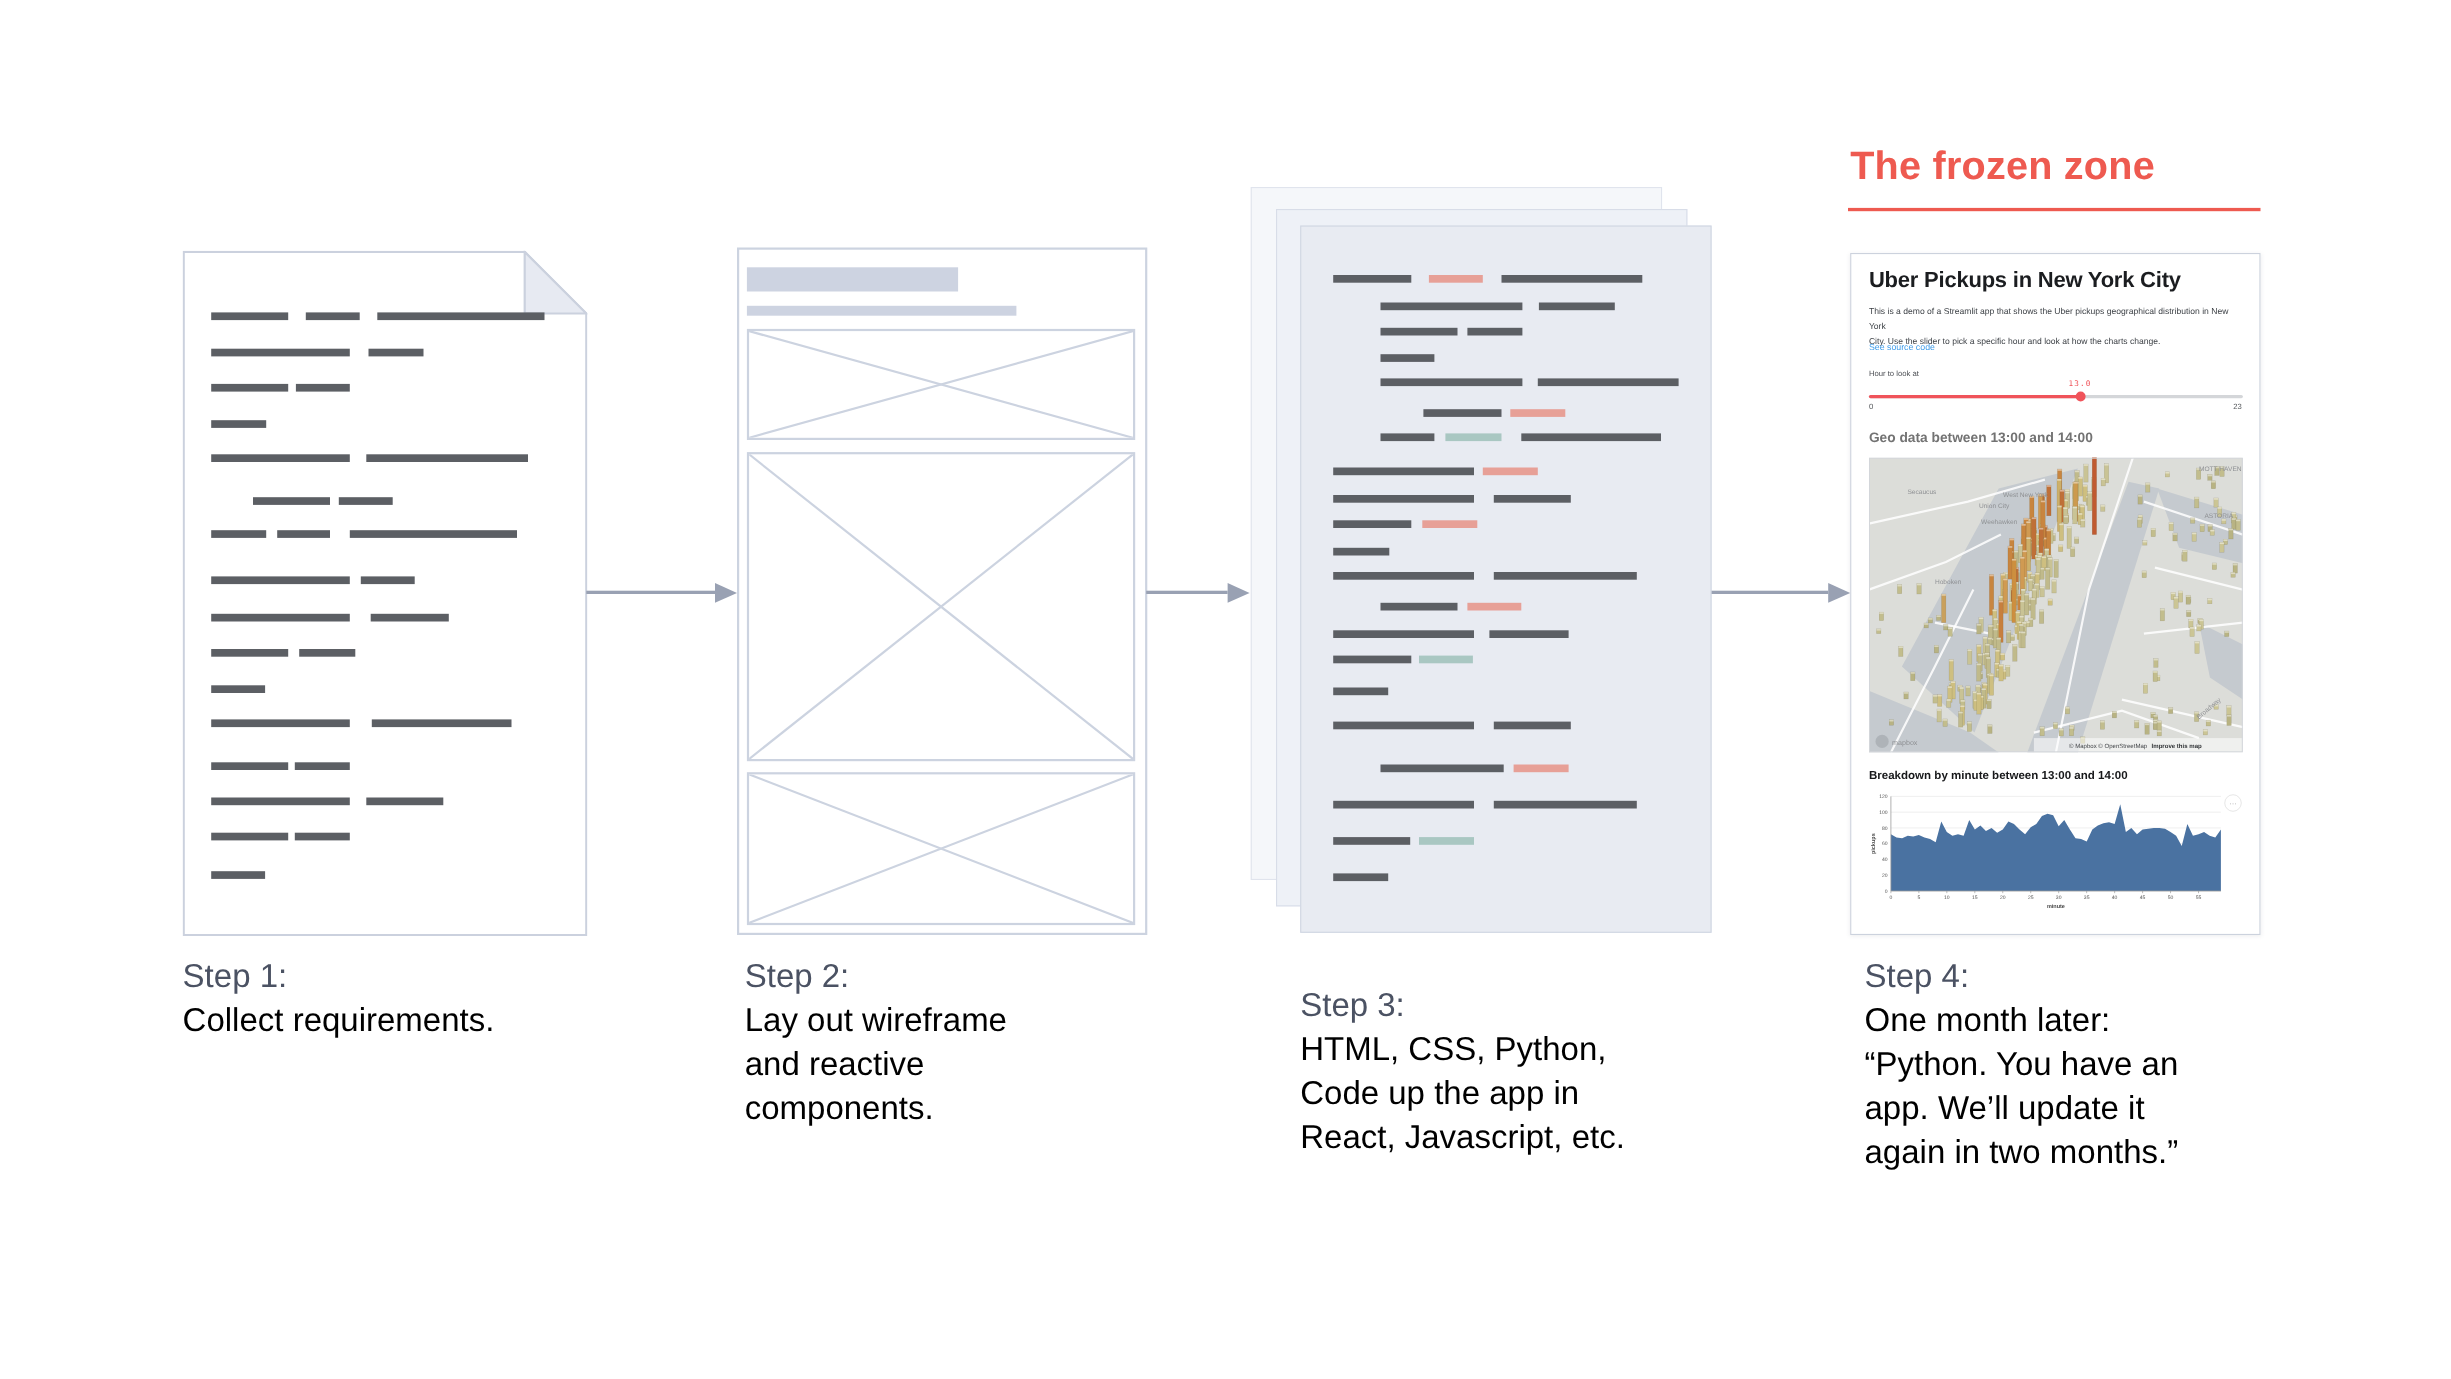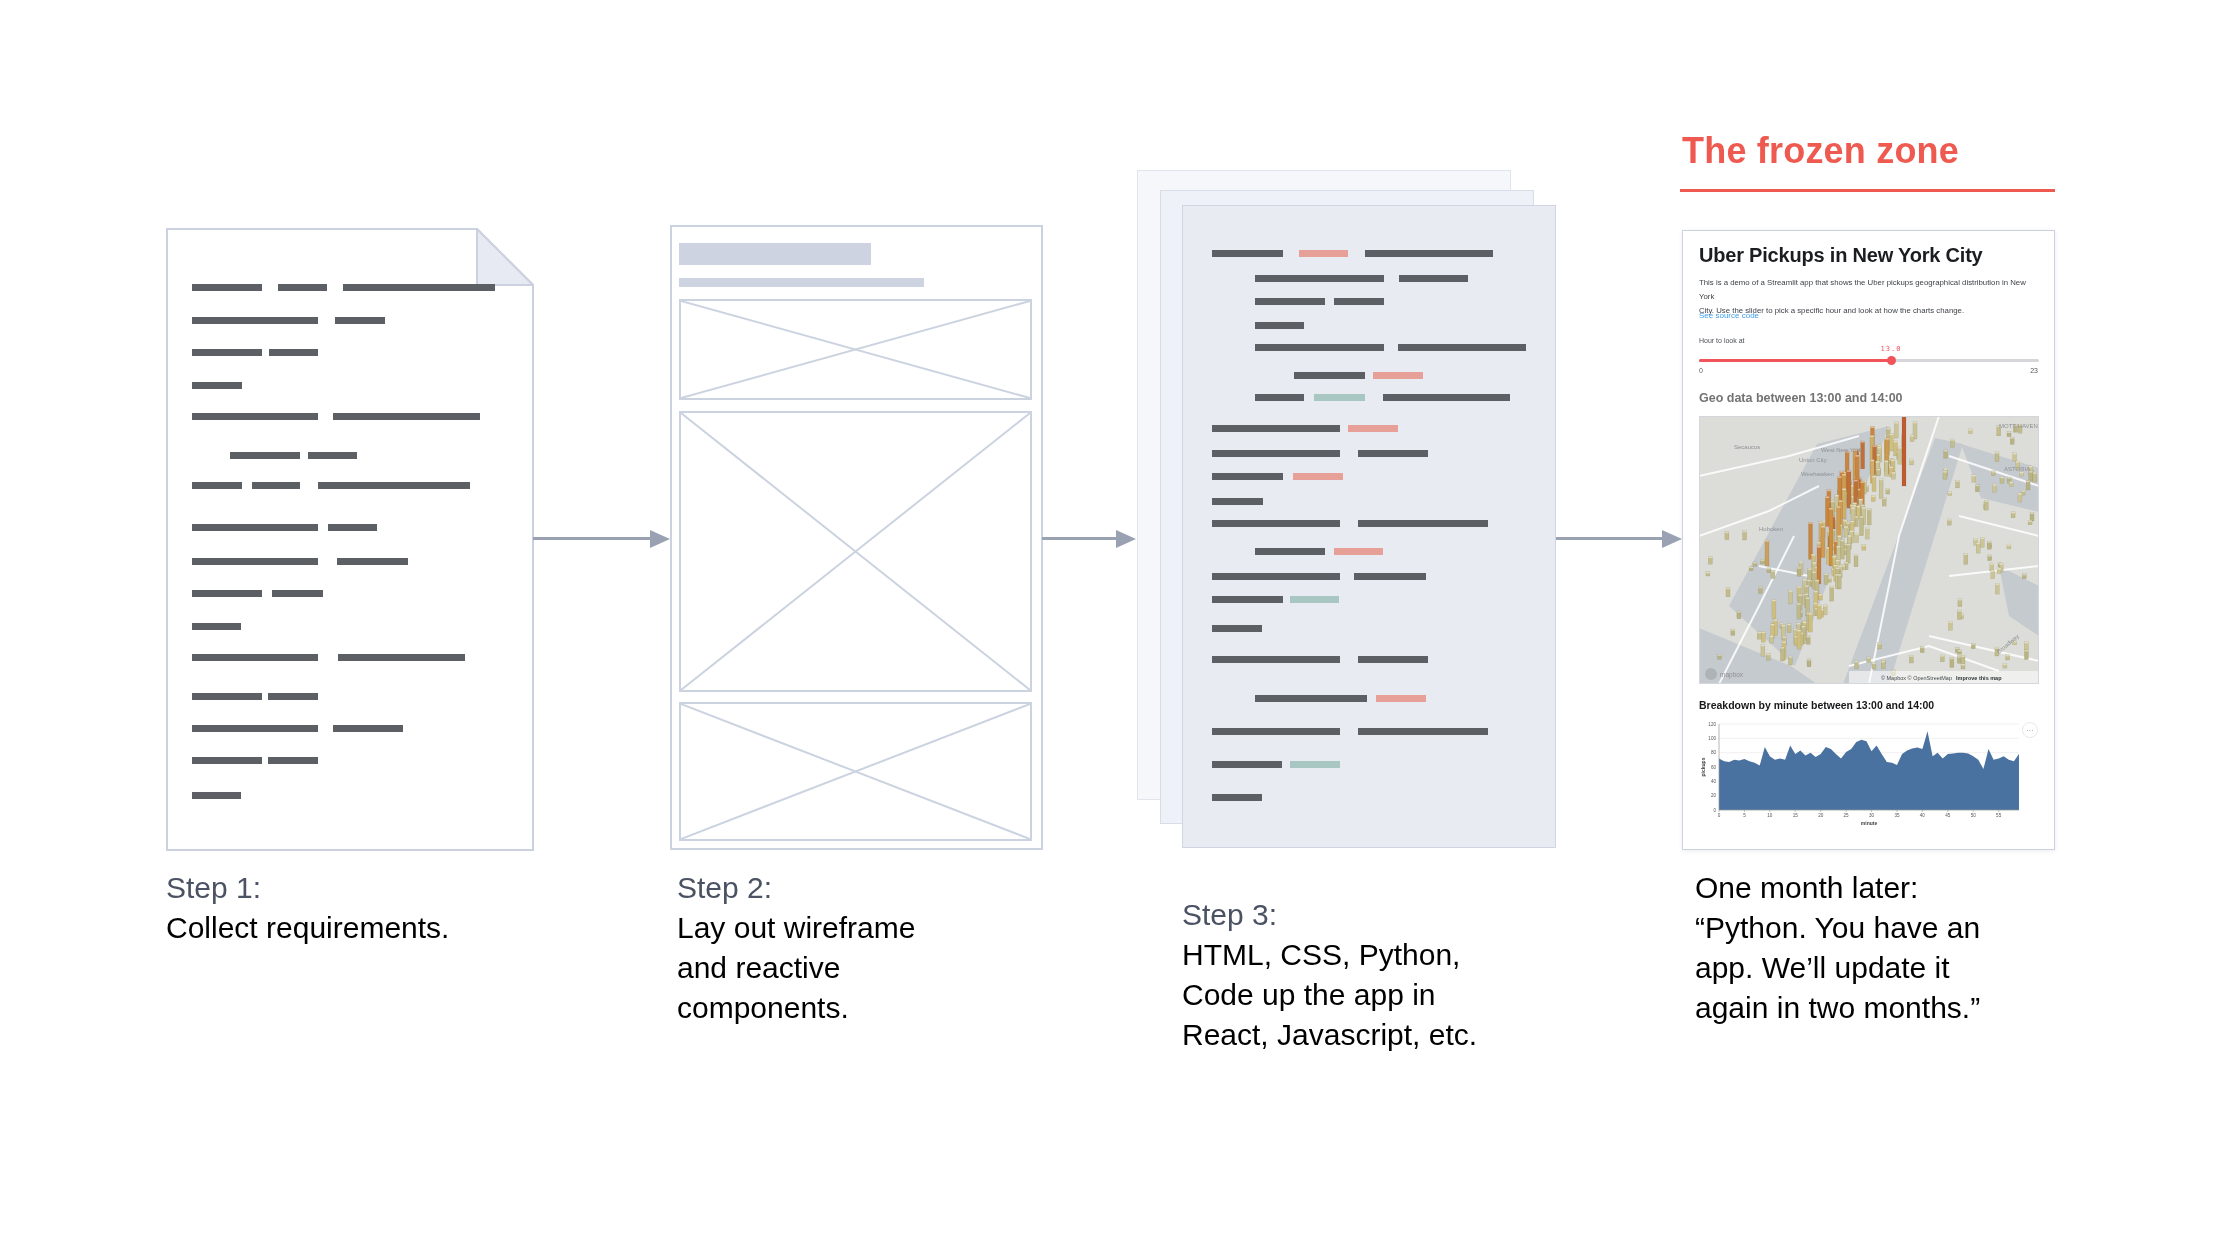--- a/index.html
+++ b/index.html
@@ -885,19 +885,20 @@
       <div class="step-line">and reactive</div>
       <div class="step-line">components.</div>
     </div>
   <div class="step-label" style="left:1182px;margin-top:27px;">
       <div class="step-title">Step 3:</div>
       <div class="step-line">HTML, CSS, Python,</div>
       <div class="step-line">Code up the app in</div>
       <div class="step-line">React, Javascript, etc.</div>
     </div>
   <div class="step-label" style="left:1695px;">
+      <div class="step-title">Step 4:</div>
       <div class="step-line">One month later:</div>
       <div class="step-line">“Python. You have an</div>
       <div class="step-line">app. We’ll update it</div>
       <div class="step-line">again in two months.”</div>
     </div>
 
 </div>
 
 </body></html>

